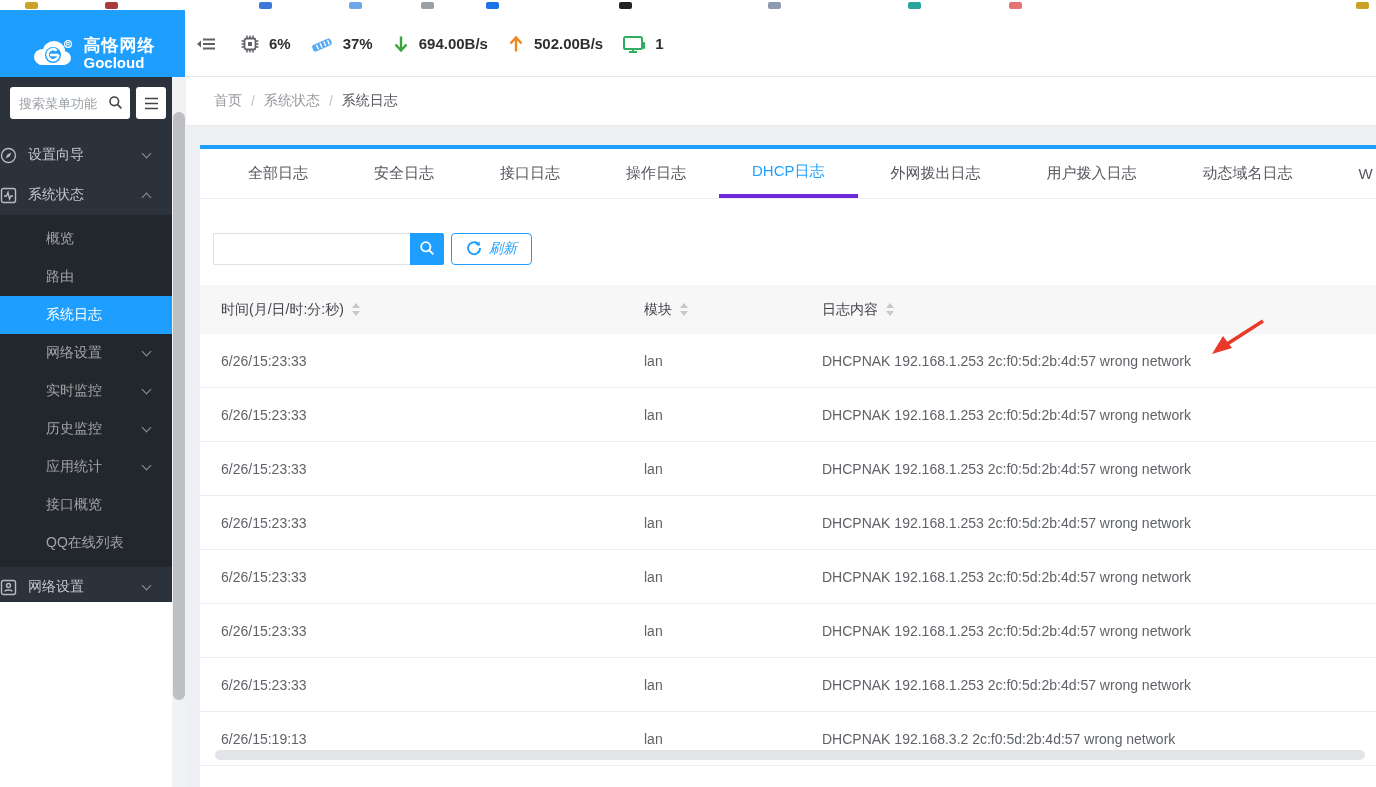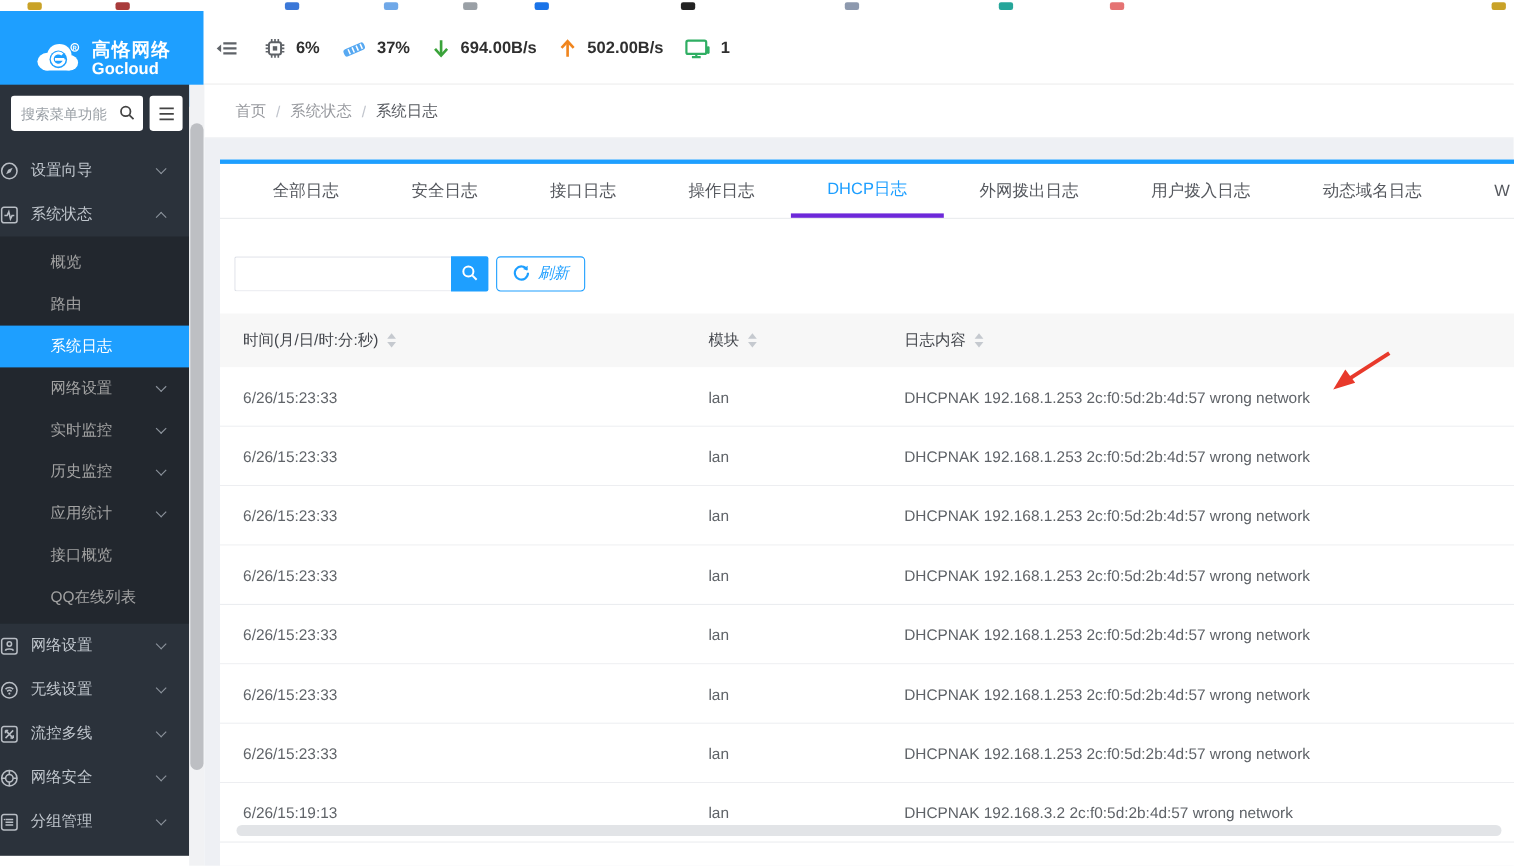--- a/index.html
+++ b/index.html
@@ -18,21 +18,21 @@
     display:flex; align-items:center; justify-content:center; gap:8px; color:#fff; }
   .logo-text { line-height:1.05; font-weight:bold; }
   .logo-cn { font-size:17px; letter-spacing:1px; }
   .logo-en { font-size:15px; }
   #top-stats { left:195px; top:10px; height:67px; display:flex; align-items:center; gap:9px;
     color:#2f2f2f; font-size:15px; font-weight:bold; }
   #top-stats .ico { display:inline-flex; align-items:center; }
   #top-stats .stat { margin-right:10px; }
 
   
-  #sidebar { left:0; top:77px; width:172px; height:701px; background:#2b323b; overflow:hidden; }
+  #sidebar { left:0; top:77px; width:172px; height:525px; background:#2b323b; overflow:hidden; }
   #side-search { position:absolute; left:0; top:10px; width:172px; height:32px; display:flex; }
   #menu-search-input { margin-left:10px; width:120px; height:32px; border:none; border-radius:3px;
     background:#fff; padding:0 26px 0 9px; font-size:13px; color:#333; outline:none; }
   #menu-search-input::placeholder { color:#9aa0a6; }
   #side-search .mag { position:absolute; left:108px; top:8px; }
   #menu-collapse-btn { margin-left:6px; width:30px; height:32px; background:#fff; border:none;
     border-radius:3px; display:flex; align-items:center; justify-content:center; cursor:pointer; }
   #sidebar-menu { position:absolute; left:0; top:58px; width:172px; }
   .m-item { height:40px; display:flex; align-items:center; color:#c0c6cd;
     font-size:14px; cursor:pointer; position:relative; }

